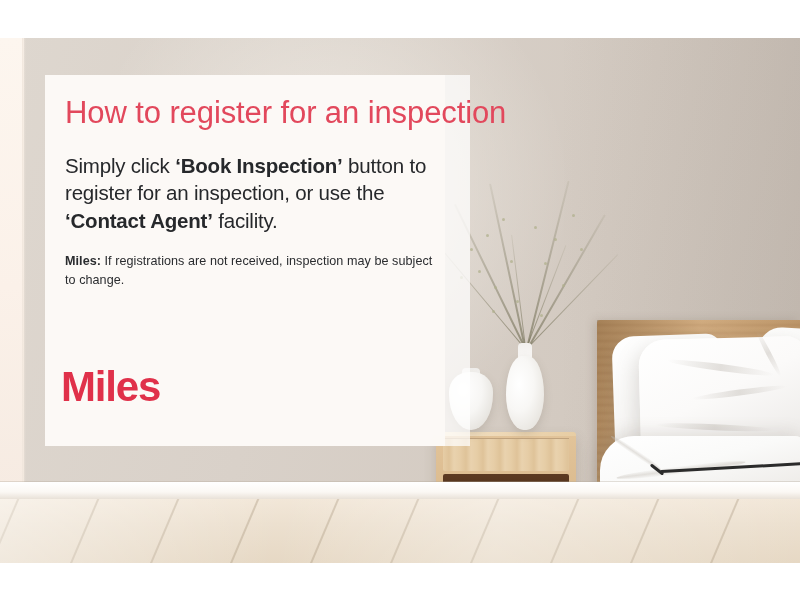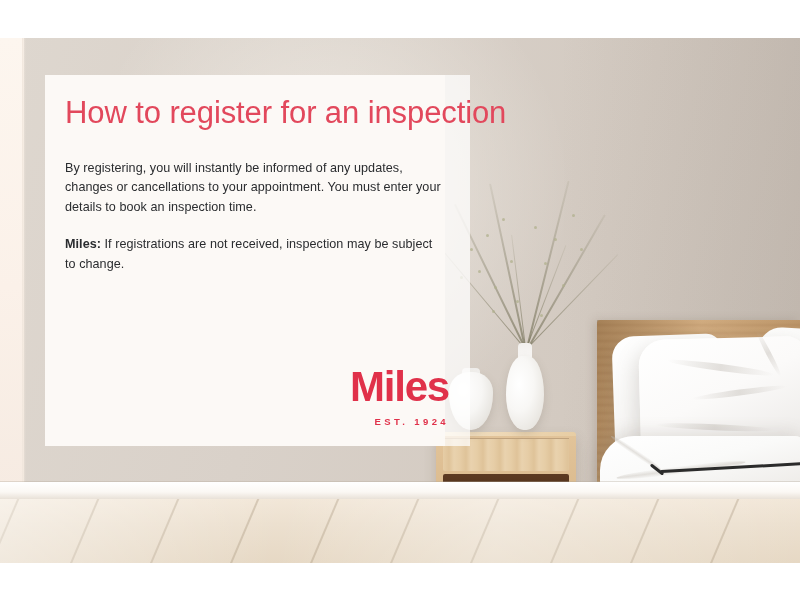--- a/index.html
+++ b/index.html
@@ -285,23 +285,23 @@
     font-size: 12.6px;
     line-height: 1.58;
     letter-spacing: 0.05px;
   }
   .body-block.second { margin-top: 17px; }
   .body-block b { font-weight: 700; }
 
   
   #logo {
     position: absolute;
-    left: 4px; top: 291px;
+    left: 16px; top: 291px;
     width: 400px;
-    text-align: right;
+    text-align: left;
   }
   .logo-word {
     color: #e0314a;
     font-size: 42px;
     font-weight: 700;
     letter-spacing: -1.2px;
     line-height: 1;
   }
   .logo-est {
     margin-top: 9px;
@@ -410,29 +410,28 @@
 
   </div>
 
   <div id="overlay-strip"></div>
 
   <div id="card">
     <div id="card-inner">
 
       <div class="title">How to register for an inspection</div>
 
-
-      <div class="body-block">By registering, you will instantly be informed of any updates, changes or cancellations to your appointment. You must enter your details to book an inspection time.</div>
+      <div class="lead"><span>Simply click </span><b>‘Book Inspection’</b><span> button to register for an inspection, or use the </span><b>‘Contact Agent’</b><span> facility.</span></div>
+
 
       <div class="body-block second"><b>Miles:</b><span> If registrations are not received, inspection may be subject to change.</span></div>
 
     </div>
 
     <div id="logo">
       <div class="logo-word">Miles</div>
-      <div class="logo-est">EST. 1924</div>
     </div>
   </div>
 
   <div class="bar-top"></div>
   <div class="bar-bottom"></div>
 
 </div>
 
 </body></html>

